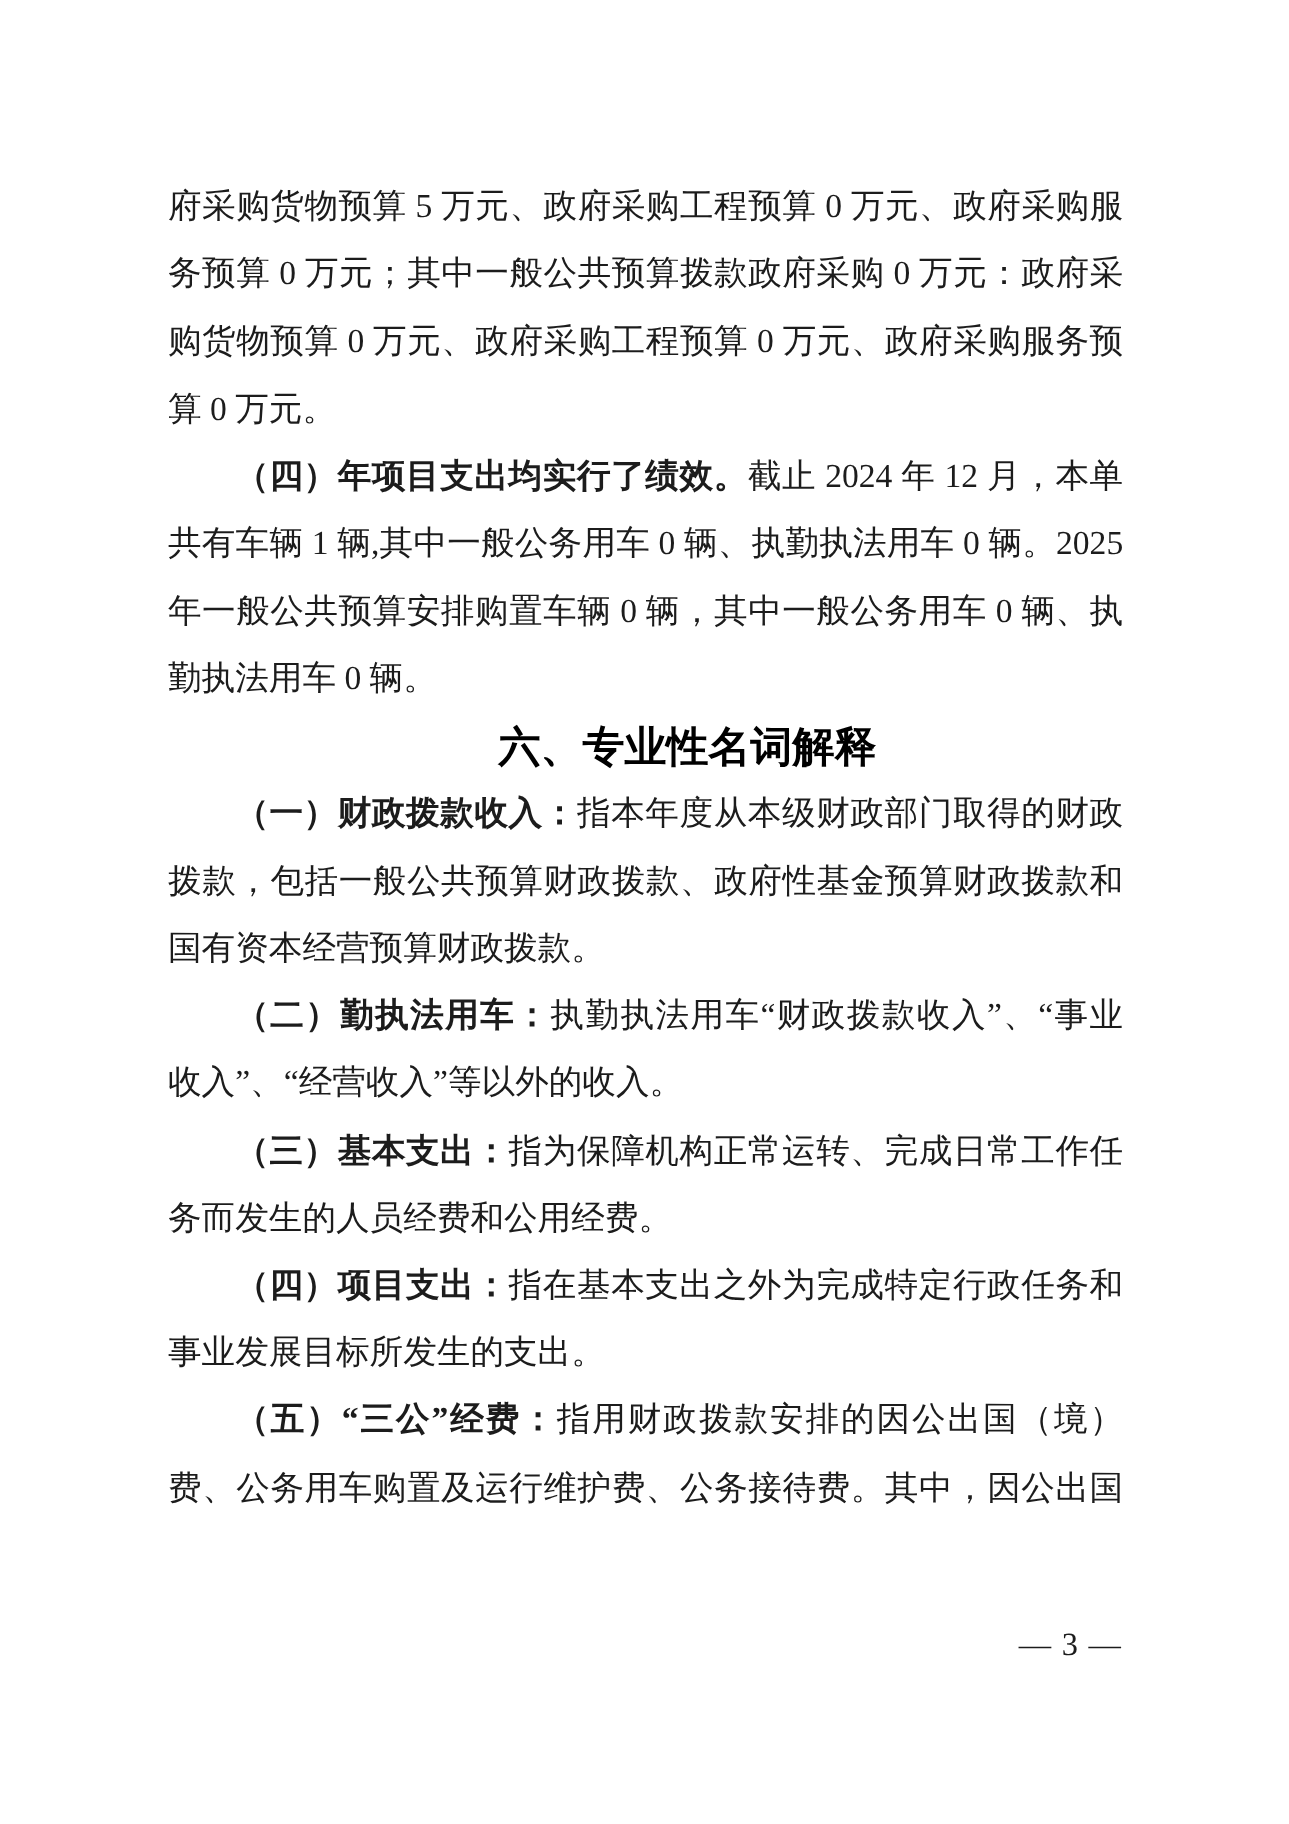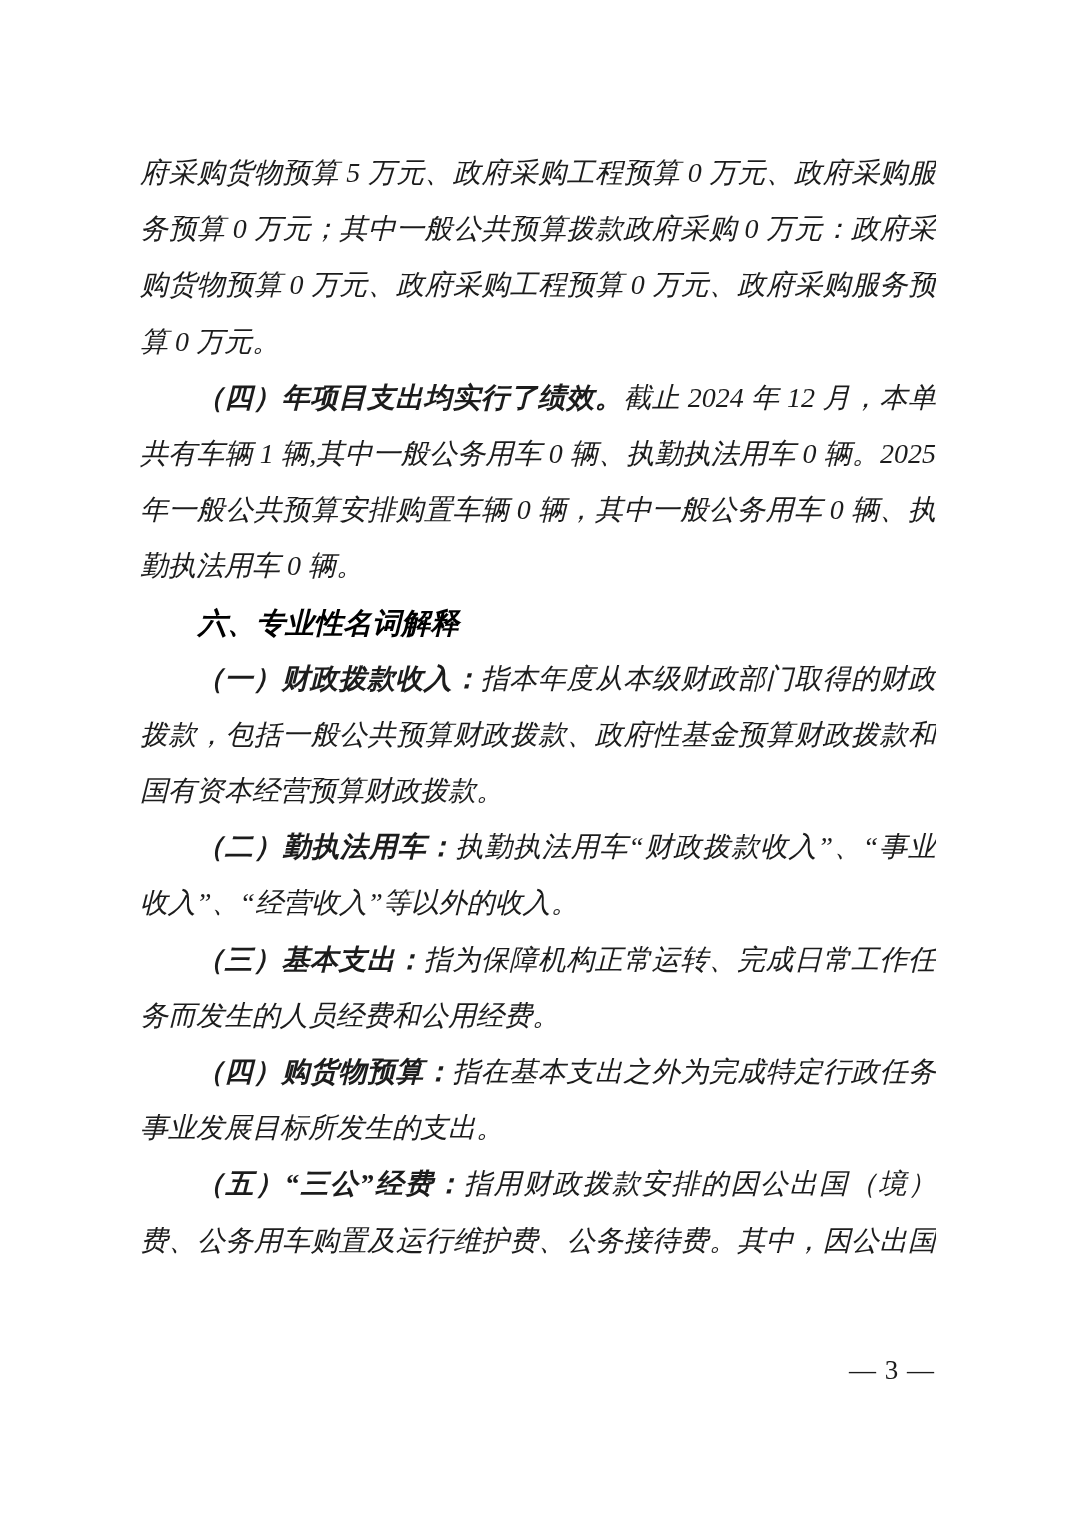--- a/index.html
+++ b/index.html
@@ -16,41 +16,42 @@
     font-family: "Liberation Serif", "DejaVu Serif", serif;
     color: #1c1c1c;
   }
   .doc {
     position: absolute;
     left: 140px;
     top: 145px;
     width: 796px;
     font-size: 28px;
   }
-  .para { margin: 0; padding: 0; font-style: italic; }
+  .para { margin: 0; padding: 0; }
   .line {
     height: 56.2px;
     line-height: 56.2px;
     overflow: hidden;
     white-space: nowrap;
     text-align: left;
   }
   .line.fill {
     white-space: normal;
     text-align: justify;
     text-align-last: justify;
     text-justify: inter-character;
   }
   .line.indent { text-indent: 2em; }
   .emph { font-weight: bold; }
   .para.heading .line {
     font-family: "Liberation Sans", "DejaVu Sans", sans-serif;
     font-weight: bold;
-    font-size: 29px;
+    font-size: 35px;
     color: #000000;
+    text-align: center;
   }
   .page-number {
     position: absolute;
     top: 1350px;
     right: 139px;
     font-size: 27px;
     line-height: 40px;
     letter-spacing: 1px;
     color: #1c1c1c;
     white-space: nowrap;
@@ -83,21 +84,21 @@
       </div>
       <div class="para">
         <div class="line fill indent"><span class="emph">（二）勤执法用车：</span><span>执勤执法用车“财政拨款收入”、“事业</span></div>
         <div class="line"><span>收入”、“经营收入”等以外的收入。</span></div>
       </div>
       <div class="para">
         <div class="line fill indent"><span class="emph">（三）基本支出：</span><span>指为保障机构正常运转、完成日常工作任</span></div>
         <div class="line"><span>务而发生的人员经费和公用经费。</span></div>
       </div>
       <div class="para">
-        <div class="line fill indent"><span class="emph">（四）购货物预算：</span><span>指在基本支出之外为完成特定行政任务和</span></div>
+        <div class="line fill indent"><span class="emph">（四）项目支出：</span><span>指在基本支出之外为完成特定行政任务和</span></div>
         <div class="line"><span>事业发展目标所发生的支出。</span></div>
       </div>
       <div class="para">
         <div class="line fill indent"><span class="emph">（五）“三公”经费：</span><span>指用财政拨款安排的因公出国（境）</span></div>
         <div class="line fill"><span>费、公务用车购置及运行维护费、公务接待费。其中，因公出国</span></div>
       </div>
     </main>
   <div class="page-number">— 3 —</div>
 </div>
 

